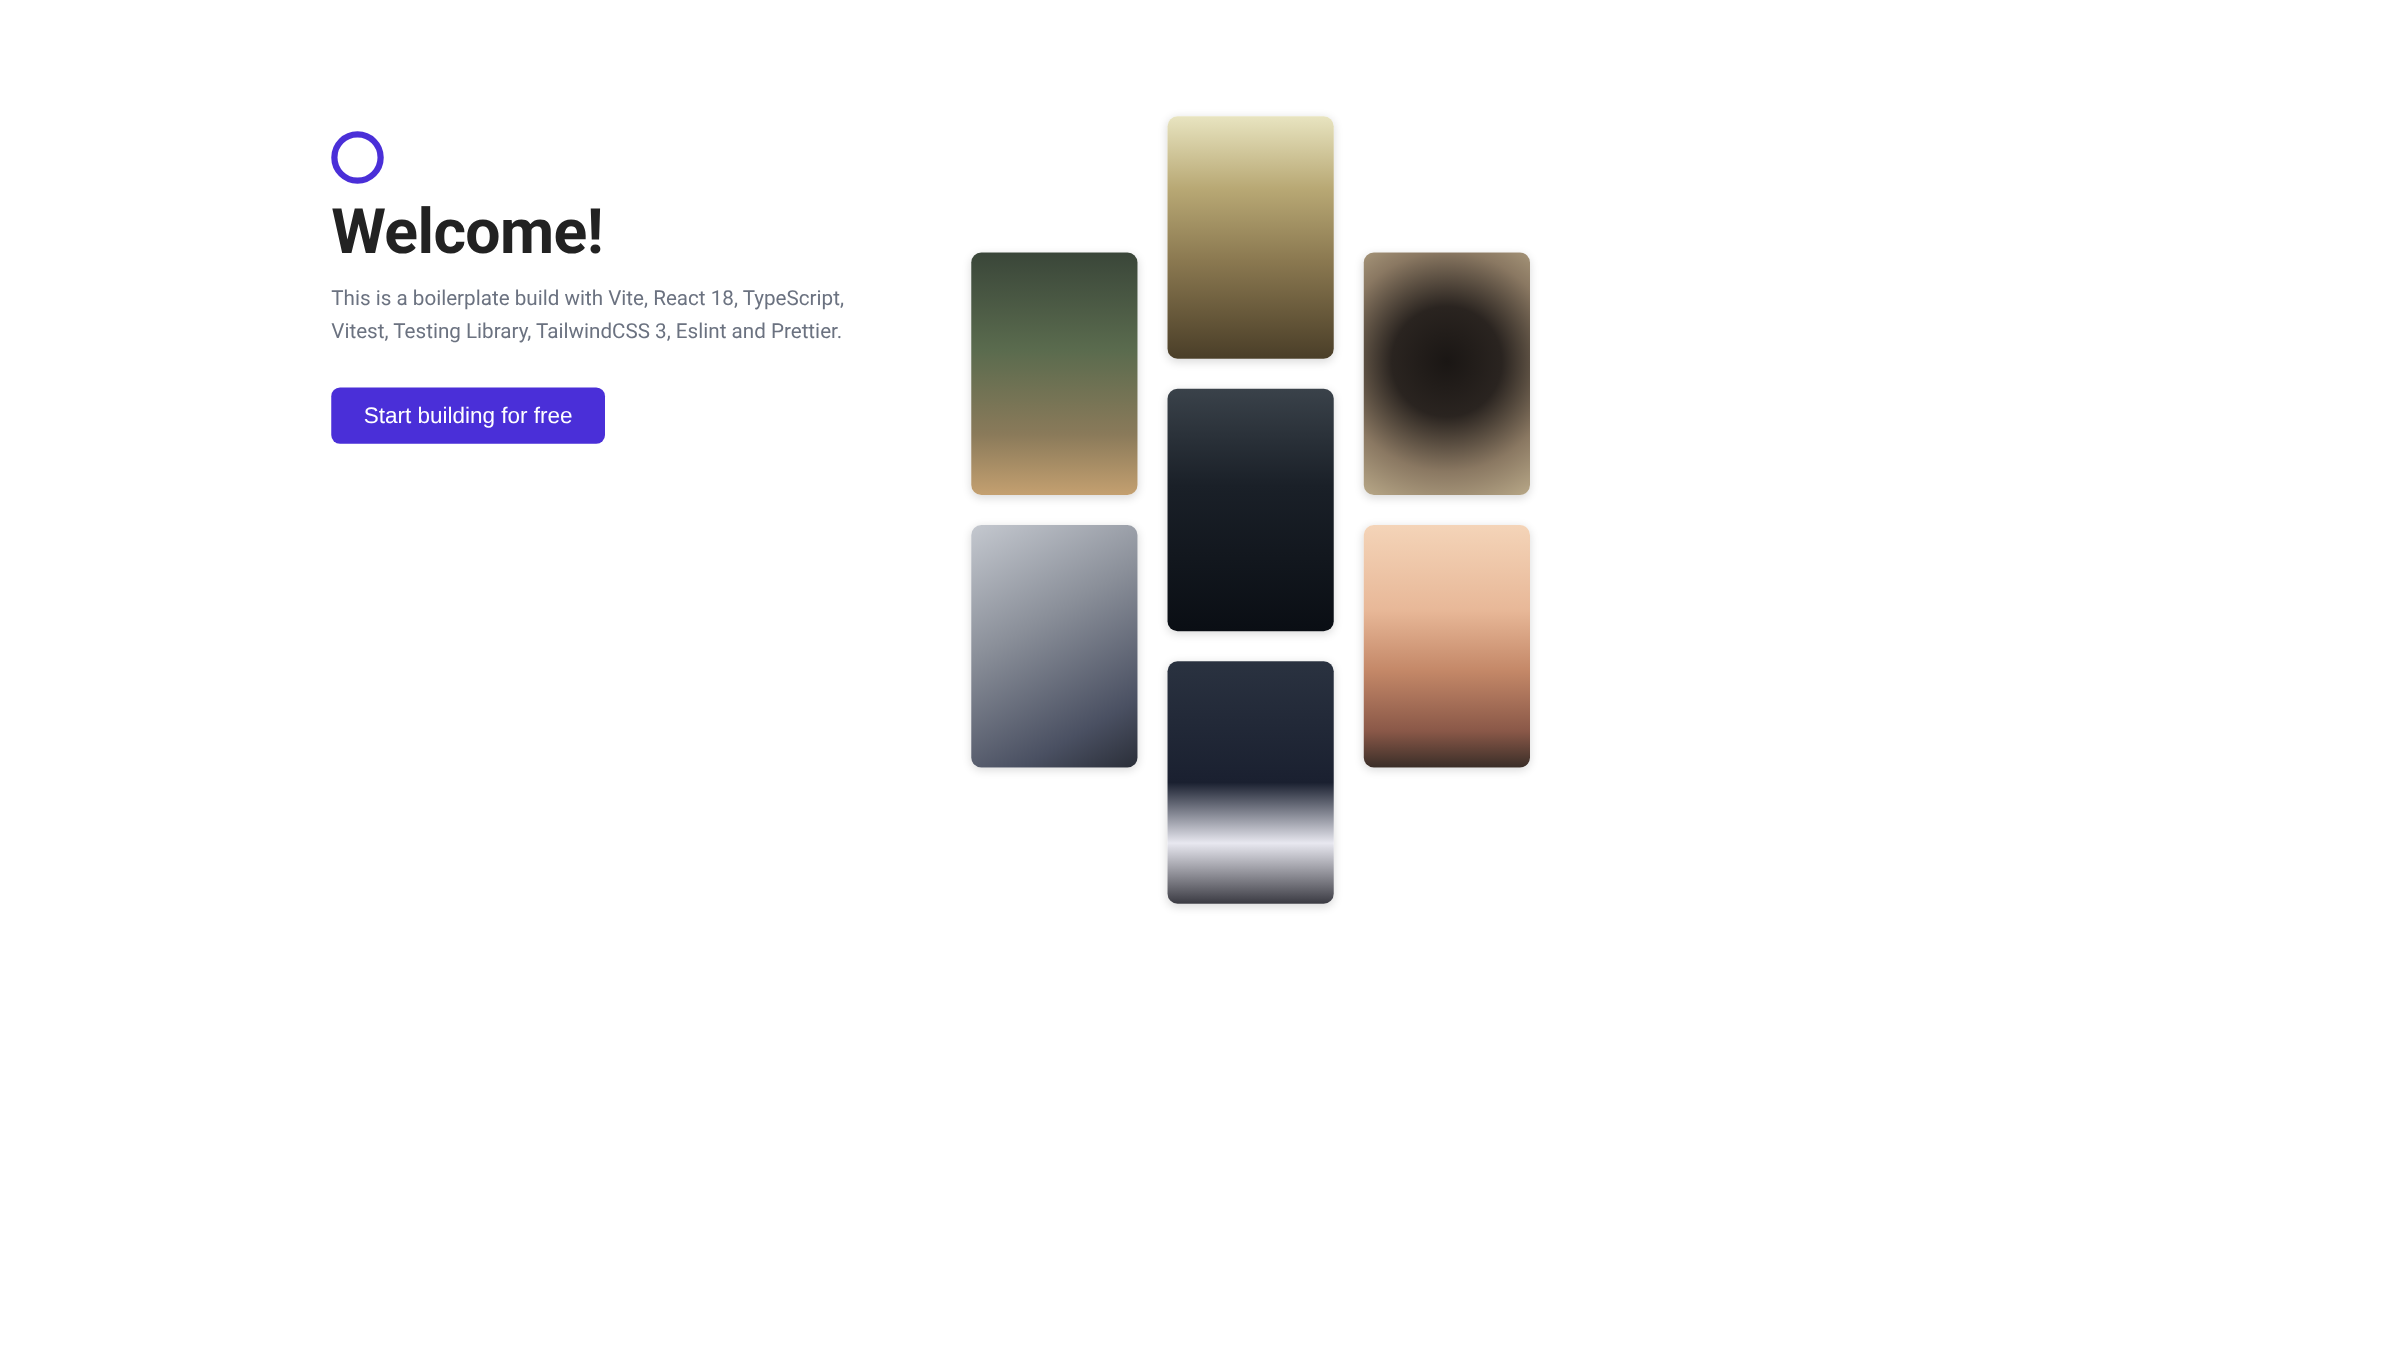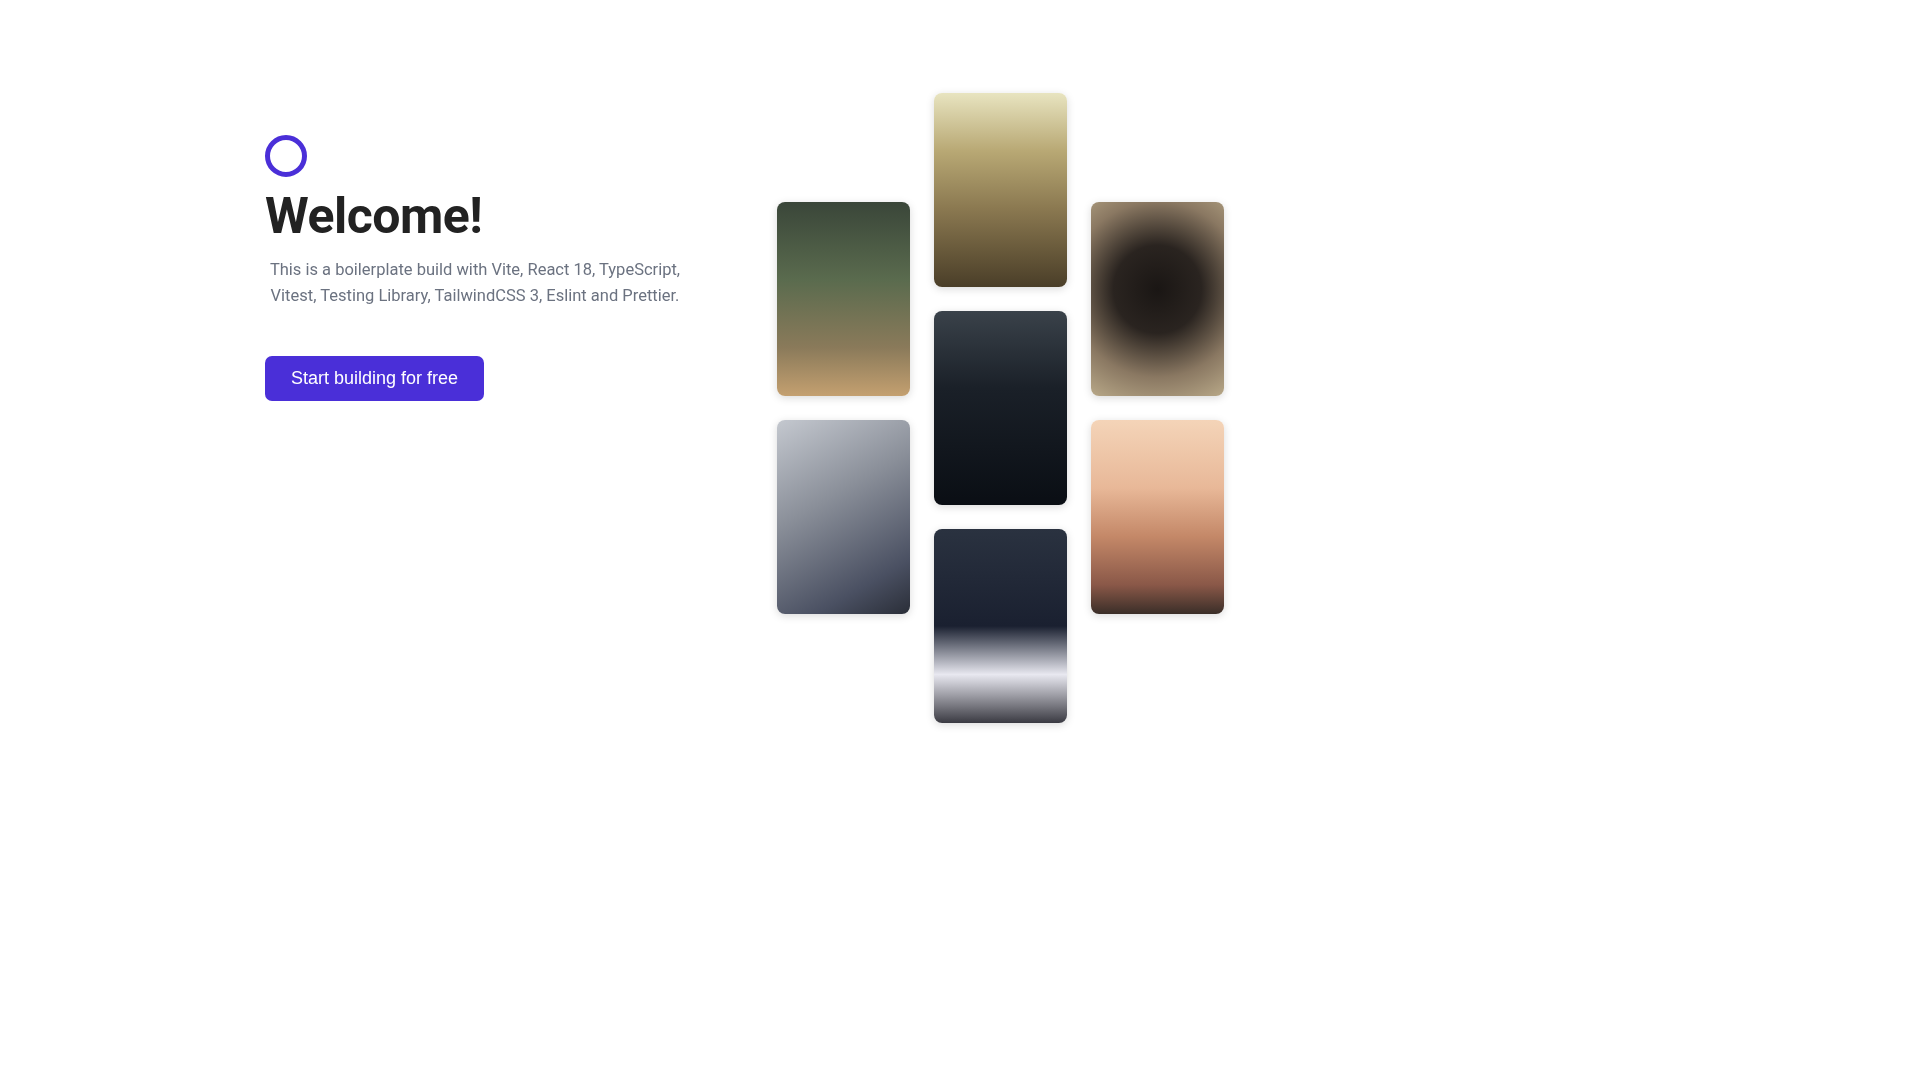--- a/index.html
+++ b/index.html
@@ -13,21 +13,21 @@
       background: #ffffff;
       width: 1920px;
       height: 1080px;
       overflow: hidden;
     }
     
     .container {
       display: flex;
       width: 100%;
       height: 100%;
-      padding: 90px 0 0 265px;
+      padding: 60px 0 0 265px;
     }
     
     .left-panel {
       flex: 0 0 500px;
       padding-top: 45px;
     }
     
     .logo-circle {
       width: 42px;
       height: 42px;
@@ -41,23 +41,22 @@
       font-weight: 700;
       color: #222222;
       margin-bottom: 12px;
       letter-spacing: -0.5px;
     }
     
     .description {
       font-size: 16.5px;
       color: #6b7280;
       line-height: 1.55;
-      margin-bottom: 48px;
+      margin-bottom: 32px;
       max-width: 420px;
-      text-align: center;
     }
     
     .cta-button {
       background: #4a2fd8;
       color: #ffffff;
       border: none;
       padding: 12px 26px;
       font-size: 18px;
       font-weight: 400;
       border-radius: 7px;

